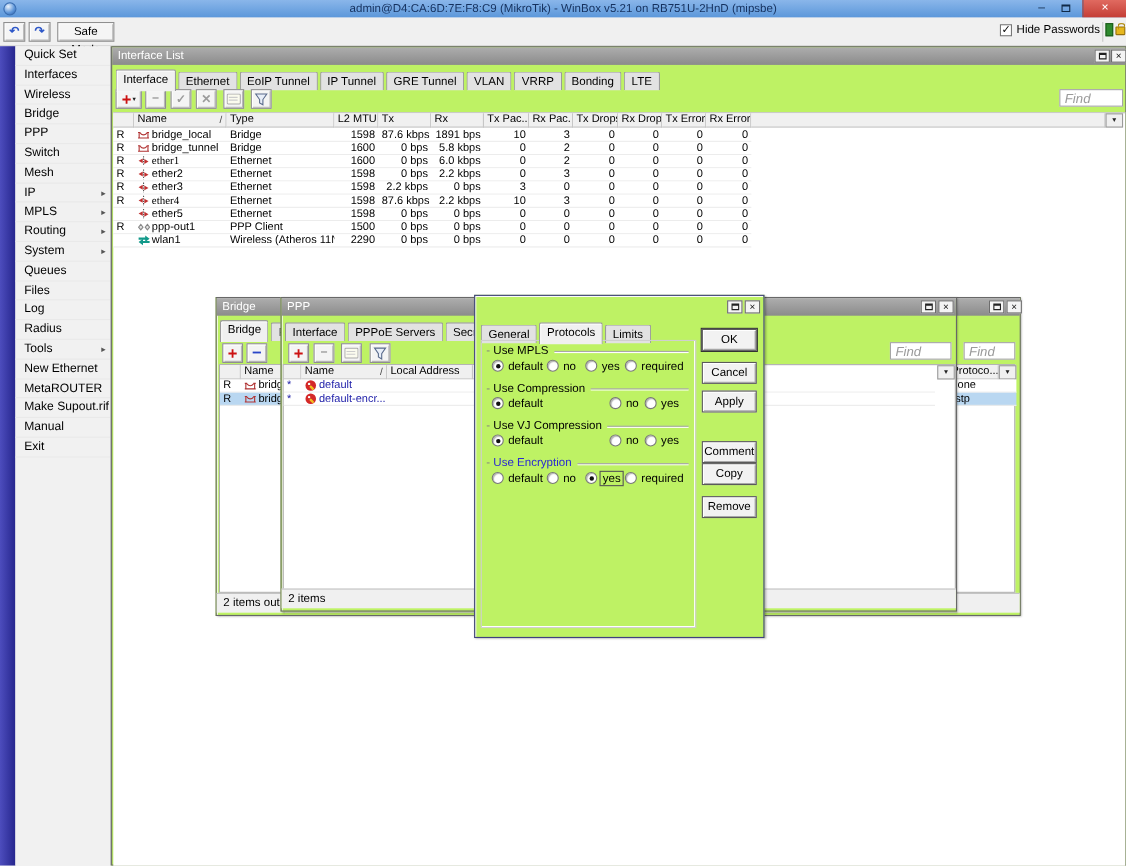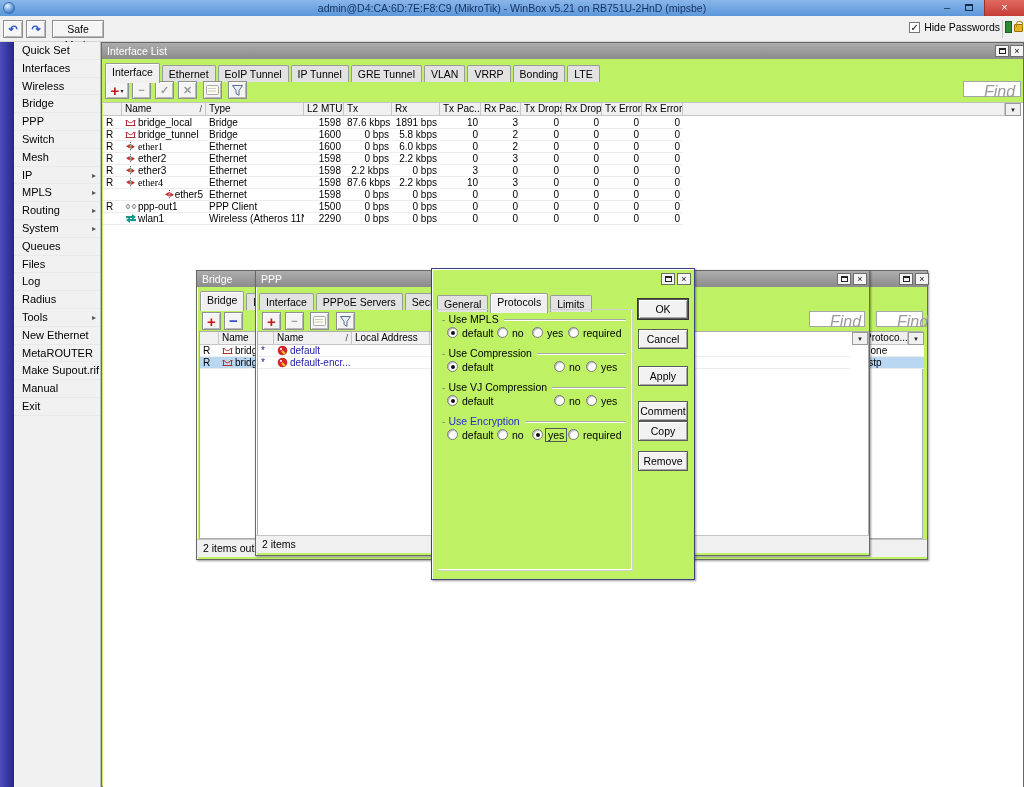--- a/index.html
+++ b/index.html
@@ -59,21 +59,21 @@
   .tab.active { background:#f0f0f0; height:20px; top:2px; z-index:3; box-shadow:inset 1px 1px 0 #fff; }
 
   .sbtn { position:absolute; width:19px; height:18px; background:#f4f4f4; border:1px solid #8f8f8f;
     box-shadow:inset 1px 1px 0 #fff, inset -1px -1px 0 #b8b8b8; display:flex; align-items:center; justify-content:center; }
   .plus { color:#cc1212; font-size:15px; font-weight:bold; line-height:13px; }
   .minus-on { color:#2a46c8; font-size:15px; font-weight:bold; line-height:12px; }
   .dis { color:#9c9c9c; font-size:11px; font-weight:bold; }
   .ddarrow { font-size:6px; color:#222; margin-left:1px; }
 
   .find { position:absolute; background:#fff; border:1px solid #a5a5a5; color:#9a9a9a; font-style:italic;
-    font-size:16px; padding:1px 20px; height:16px; }
+    font-size:12px; padding:1px 4px; height:16px; }
   .tablebg { position:absolute; background:#fff; border:1px solid #adadad; }
   .hcell { position:absolute; height:13px; background:#f0f0f0; border-right:1px solid #c6c6c6; border-bottom:1px solid #c6c6c6;
     font-size:10px; padding:0 3px; line-height:12px; overflow:hidden; white-space:nowrap; }
   .ddbtn { position:absolute; width:16px; height:13px; background:#f0f0f0; border:1px solid #9a9a9a;
     font-size:6px; text-align:center; line-height:12px; color:#222; }
   .statusbar { position:absolute; left:0; right:0; background:#f0f0f0; border-top:1px solid #c4c4c4;
     font-size:10.5px; padding:2px 6px; height:18px; }
 
   
   #il-window { left:101px; top:42px; width:923px; height:745px; z-index:1; box-shadow:none; }
@@ -327,21 +327,21 @@
             <span class="tcell tnum" style="width: 48px;">2.2 kbps</span>
             <span class="tcell tnum" style="width: 41px;">10</span>
             <span class="tcell tnum" style="width: 40px;">3</span>
             <span class="tcell tnum" style="width: 41px;">0</span>
             <span class="tcell tnum" style="width: 40px;">0</span>
             <span class="tcell tnum" style="width: 40px;">0</span>
             <span class="tcell tnum" style="width: 41px;">0</span>
           </div>
           <div class="trow" style="top: 86px; width: 580px;">
             <span class="tcell" style="width: 19px;"></span>
-            <span class="tcell" style="width: 84px; text-align: right;"><span class="rowicon"><svg width="11" height="11" viewBox="0 0 11 11">
+            <span class="tcell" style="width: 84px;"><span class="rowicon"><svg width="11" height="11" viewBox="0 0 11 11">
                   <path d="M5.5 1v9" stroke="#555" stroke-dasharray="1.2 1"></path>
                   <path d="M4.8 3L1 5.2l3.8 2.2z" fill="#c03030"></path>
                   <path d="M6.2 3.6L10 5.8 6.2 8z" fill="#c03030"></path>
                 </svg></span><span>ether5</span></span>
             <span class="tcell" style="width: 98px;">Ethernet</span>
             <span class="tcell tnum" style="width: 40px;">1598</span>
             <span class="tcell tnum" style="width: 48px;">0 bps</span>
             <span class="tcell tnum" style="width: 48px;">0 bps</span>
             <span class="tcell tnum" style="width: 41px;">0</span>
             <span class="tcell tnum" style="width: 40px;">0</span>
@@ -575,20 +575,20 @@
           <span class="optlabel focusbox">yes</span>
         </div>
         <div class="opt" style="left: 130px; top: 118px;">
           <span class="radio"></span>
           <span class="optlabel">required</span>
         </div>
       </div>
     <div id="dlg-buttons">
         <div class="dlgbtn default" style="top: 30px;">OK</div>
         <div class="dlgbtn" style="top: 60px;">Cancel</div>
-        <div class="dlgbtn" style="top: 97px;">Apply</div>
+        <div class="dlgbtn" style="top: 86px;">Apply</div>
         <div class="dlgbtn" style="top: 132px;">Comment</div>
         <div class="dlgbtn" style="top: 152px;">Copy</div>
         <div class="dlgbtn" style="top: 182px;">Remove</div>
       </div>
   </div>
 
 </div>
 
 </body></html>

